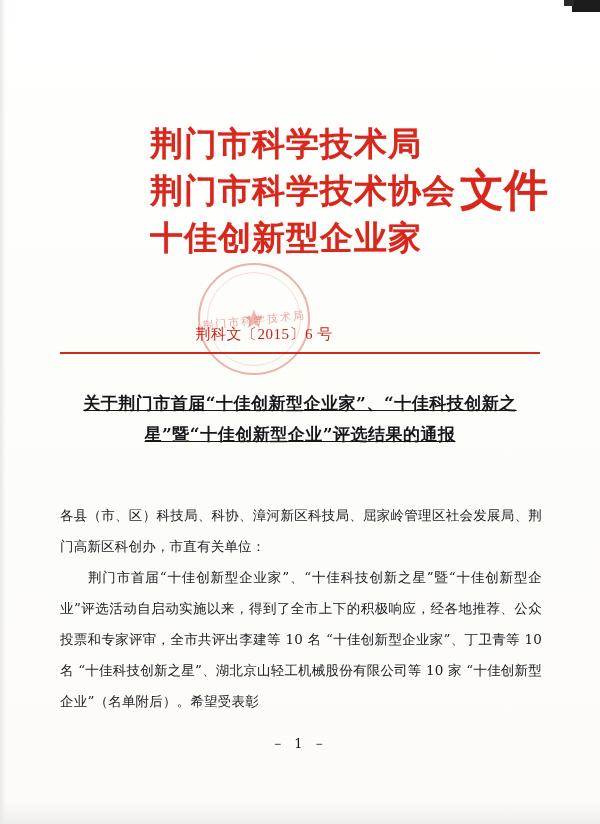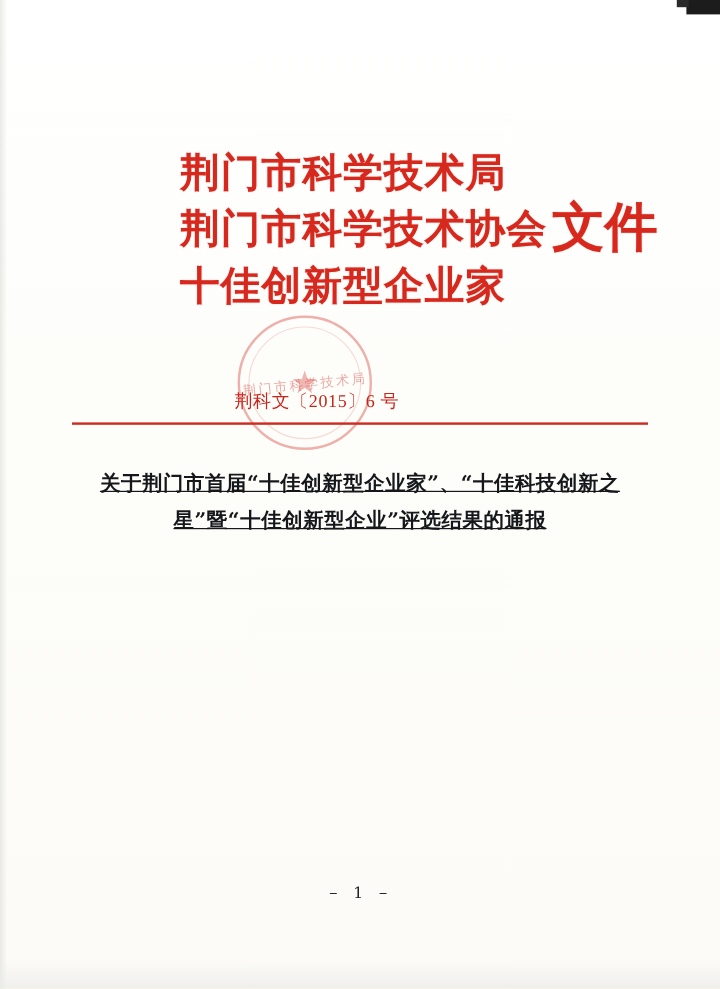--- a/index.html
+++ b/index.html
@@ -240,17 +240,21 @@
     <div class="seal-text">荆门市科学技术局</div>
     <div class="seal-star">★</div>
   </div>
 
   <div class="doc-number">荆科文〔2015〕6 号</div>
 
   <div class="red-rule"></div>
 
   <div class="doc-title">关于荆门市首届“十佳创新型企业家”、“十佳科技创新之星”暨“十佳创新型企业”评选结果的通报</div>
 
+  <div class="body-block">
+    <p>各县（市、区）科技局、科协、漳河新区科技局、屈家岭管理区社会发展局、荆门高新区科创办，市直有关单位：</p>
+    <p class="indent">荆门市首届“十佳创新型企业家”、“十佳科技创新之星”暨“十佳创新型企业”评选活动自启动实施以来，得到了全市上下的积极响应，经各地推荐、公众投票和专家评审，全市共评出李建等 10 名 “十佳创新型企业家”、丁卫青等 10 名 “十佳科技创新之星”、湖北京山轻工机械股份有限公司等 10 家 “十佳创新型企业”（名单附后）。希望受表彰</p>
+  </div>
 
   <div class="page-number">－ 1 －</div>
 
   <div class="bottom-shade"></div>
 </div>
 
 </body></html>

